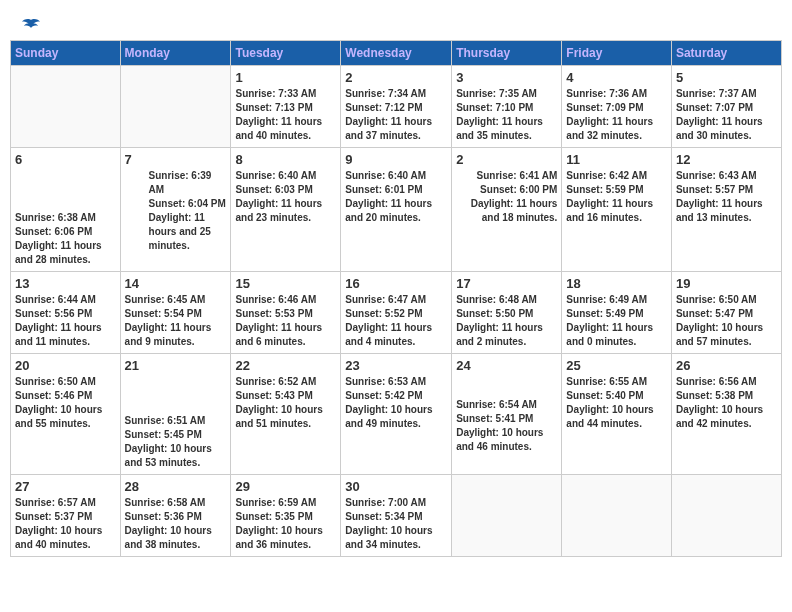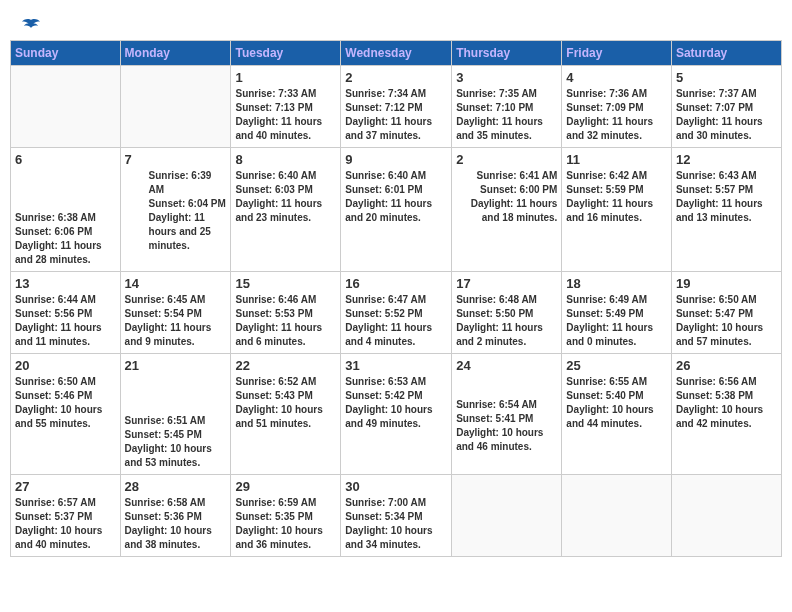--- a/index.html
+++ b/index.html
@@ -240,21 +240,21 @@
 Sunset: 5:45 PM
 Daylight: 10 hours and 53 minutes.</div>
         </td>
         <td>
           <div class="day-number">22</div>
           <div class="day-detail" style="white-space: pre-line;">Sunrise: 6:52 AM
 Sunset: 5:43 PM
 Daylight: 10 hours and 51 minutes.</div>
         </td>
         <td>
-          <div class="day-number">31</div>
+          <div class="day-number">23</div>
           <div class="day-detail" style="white-space: pre-line;">Sunrise: 6:53 AM
 Sunset: 5:42 PM
 Daylight: 10 hours and 49 minutes.</div>
         </td>
         <td>
           <div class="day-number">24</div>
           <div class="day-detail" style="white-space: pre-line; margin-top: 25px;">Sunrise: 6:54 AM
 Sunset: 5:41 PM
 Daylight: 10 hours and 46 minutes.</div>
         </td>

